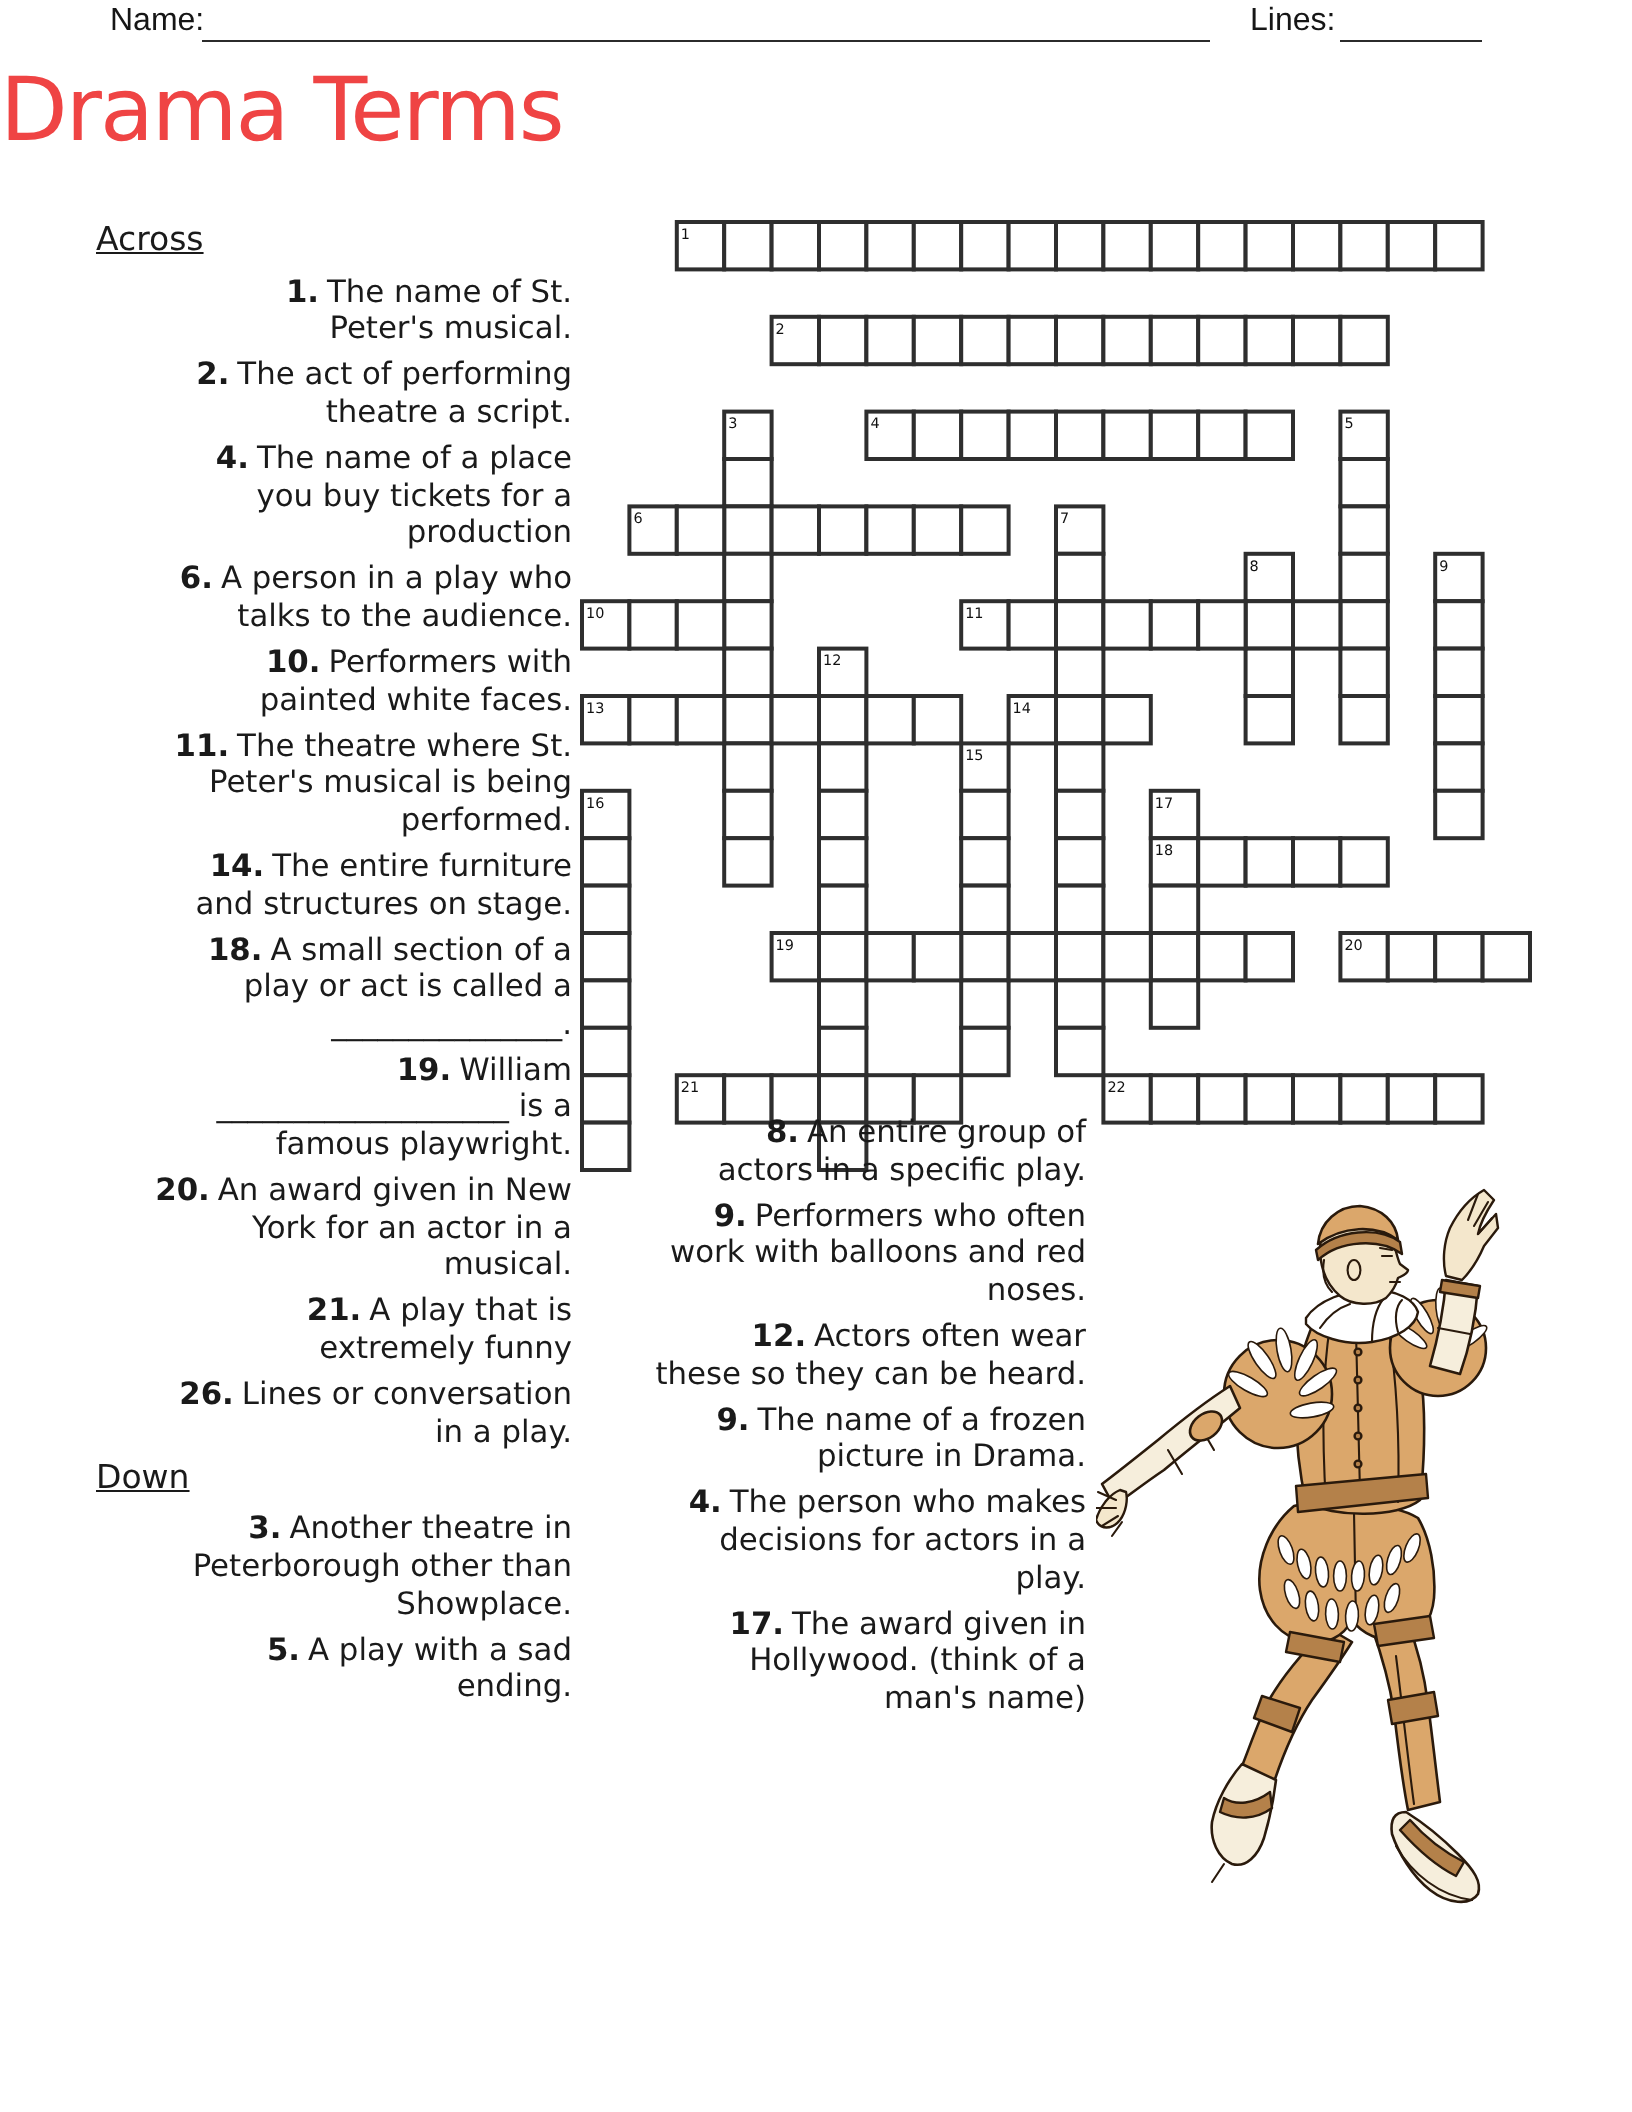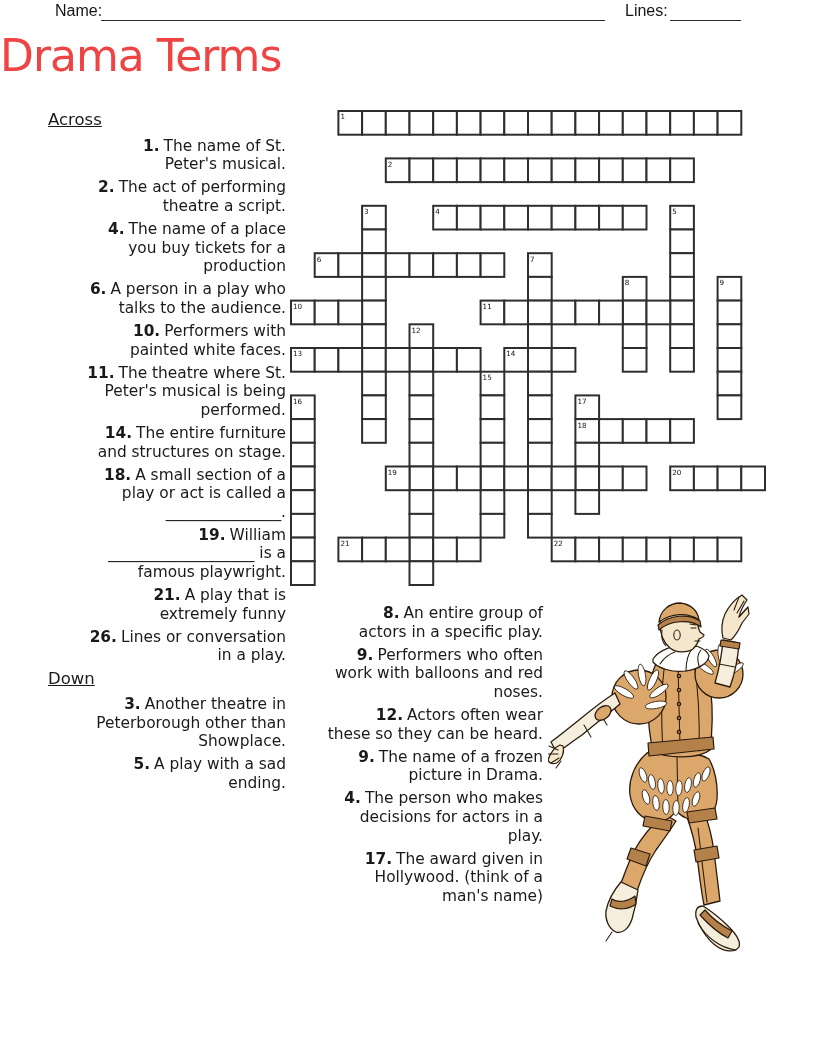--- a/index.html
+++ b/index.html
@@ -11,21 +11,21 @@
   #date-label{left:625px;}
   .write-line{position:absolute;top:3px;height:17px;border-bottom:1.6px solid #2b2b2b;}
   #name-line{left:101px;width:504px;}
   #date-line{left:670px;width:71px;}
   
   .title{position:absolute;left:0;right:0;top:30px;text-align:left;
          font-size:44px;font-weight:500;letter-spacing:-1px;color:#ef4444;}
   
   .col{position:absolute;font-size:15.4px;line-height:18.6px;color:#1a1a1a;}
   #left-col{left:48px;top:111px;width:238px;}
-  #mid-col{left:291px;top:604px;width:252px;}
+  #mid-col{left:291px;top:557px;width:252px;}
   .clue-heading{font-weight:normal;text-decoration:underline;font-size:16.5px;margin:0 0 7px 0;}
   #down-heading{margin-top:2px;}
   p.clue{margin:0 0 4.5px 0;white-space:pre-line;text-align:right;}
   p.clue b{margin-right:4px;}
   
   #grid{position:absolute;left:290px;top:110px;}
   
   #dancer{position:absolute;left:548px;top:588px;}
   .tan{fill:var(--tan);stroke:var(--out);stroke-width:1.3;stroke-linejoin:round;}
   .tand{fill:var(--tand);stroke:var(--out);stroke-width:1.2;stroke-linejoin:round;}
@@ -251,20 +251,23 @@
 Peter's musical is being
 performed.</span></p>
         <p class="clue"><b>14.</b><span>The entire furniture
 and structures on stage.</span></p>
         <p class="clue"><b>18.</b><span>A small section of a
 play or act is called a
 _______________.</span></p>
         <p class="clue"><b>19.</b><span>William
 ___________________ is a
 famous playwright.</span></p>
+        <p class="clue"><b>20.</b><span>An award given in New
+York for an actor in a
+musical.</span></p>
         <p class="clue"><b>21.</b><span>A play that is
 extremely funny</span></p>
         <p class="clue"><b>26.</b><span>Lines or conversation
 in a play.</span></p>
       </div>
     <div class="clue-heading" id="down-heading">Down</div>
     <div id="down-list-left">
         <p class="clue"><b>3.</b><span>Another theatre in
 Peterborough other than
 Showplace.</span></p>

